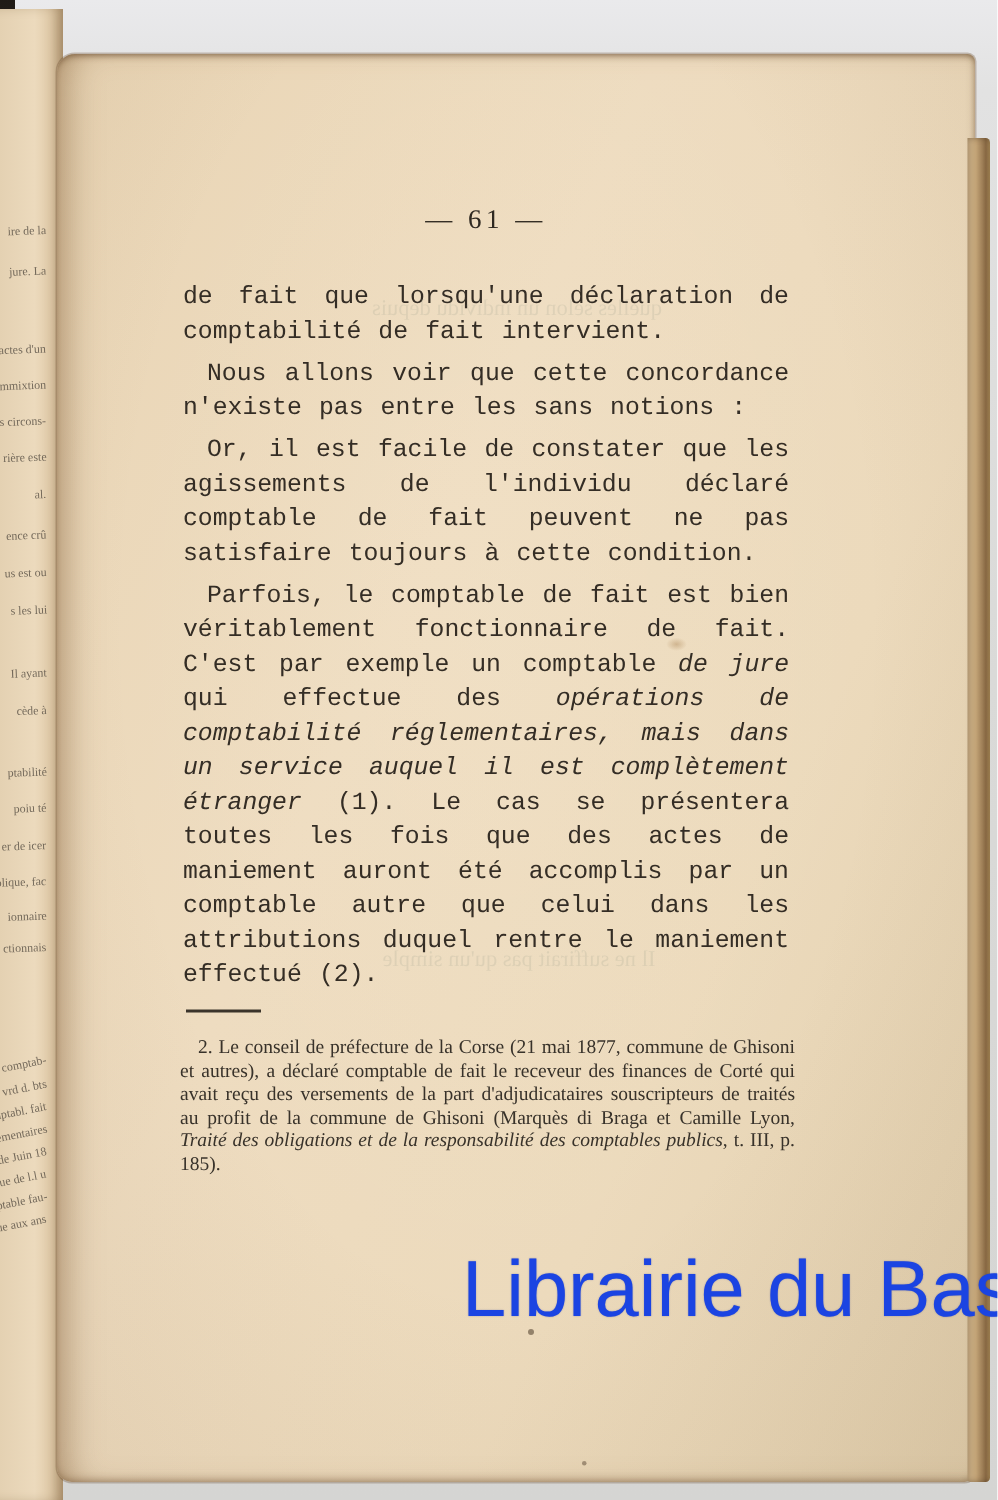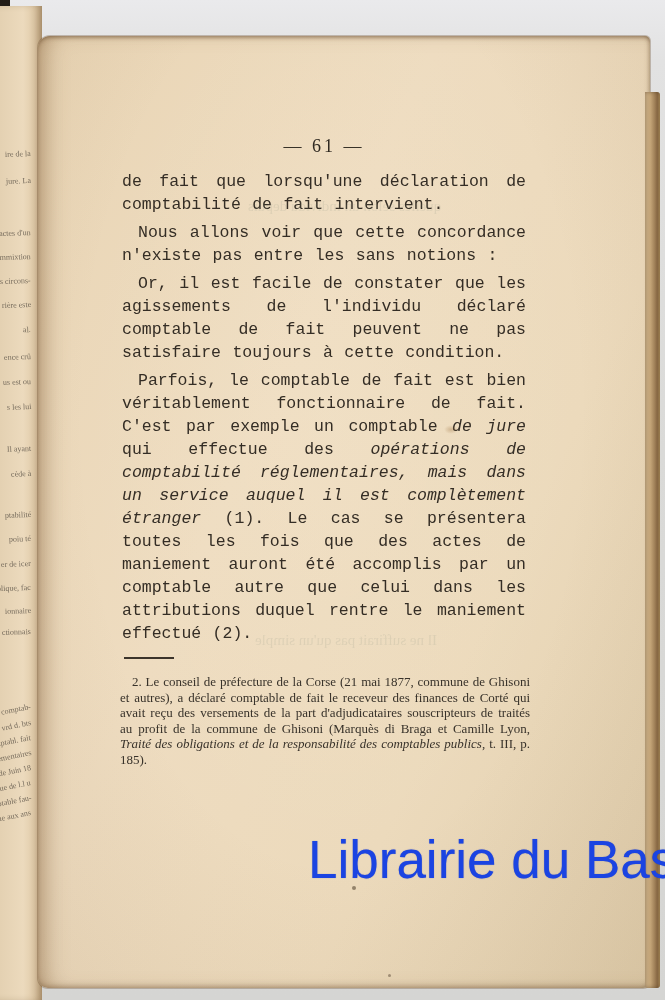--- a/index.html
+++ b/index.html
@@ -36,21 +36,21 @@
   }
   .page-stack{
     position:absolute; left:645px; top:92px; width:15px; height:896px;
     border-radius:0 3px 3px 2px;
     background:linear-gradient(90deg,#cfb48c 0%,#c2a376 38%,#8a6a45 82%,#b2925e 100%);
     box-shadow:inset 0 0 4px rgba(60,40,20,.45);
   }
   .text-block{ position:absolute; left:84px; top:100px; width:404px; color:#342d25; }
   .page-number{
     text-align:center; font-size:18px; letter-spacing:3px;
-    margin:0 0 13px 0; color:#2f2921;
+    margin:0 0 29px 0; color:#2f2921;
   }
   .para{
     margin:0 0 5px 0; font-size:16.5px; line-height:23px;
     text-align:justify; text-indent:16px; word-spacing:1.5px;font-family:Liberation Mono, monospace;
   }
   .para.no-indent{ text-indent:0; }
   .separator{ width:50px; height:2px; background:#3b342b; margin:12px 0 15px 2px; }
   .footnotes{ width:410px; margin-left:-2px; color:#38322a; }
   .fn{
     margin:0 0 2px 0; font-size:13px; line-height:15.5px;

